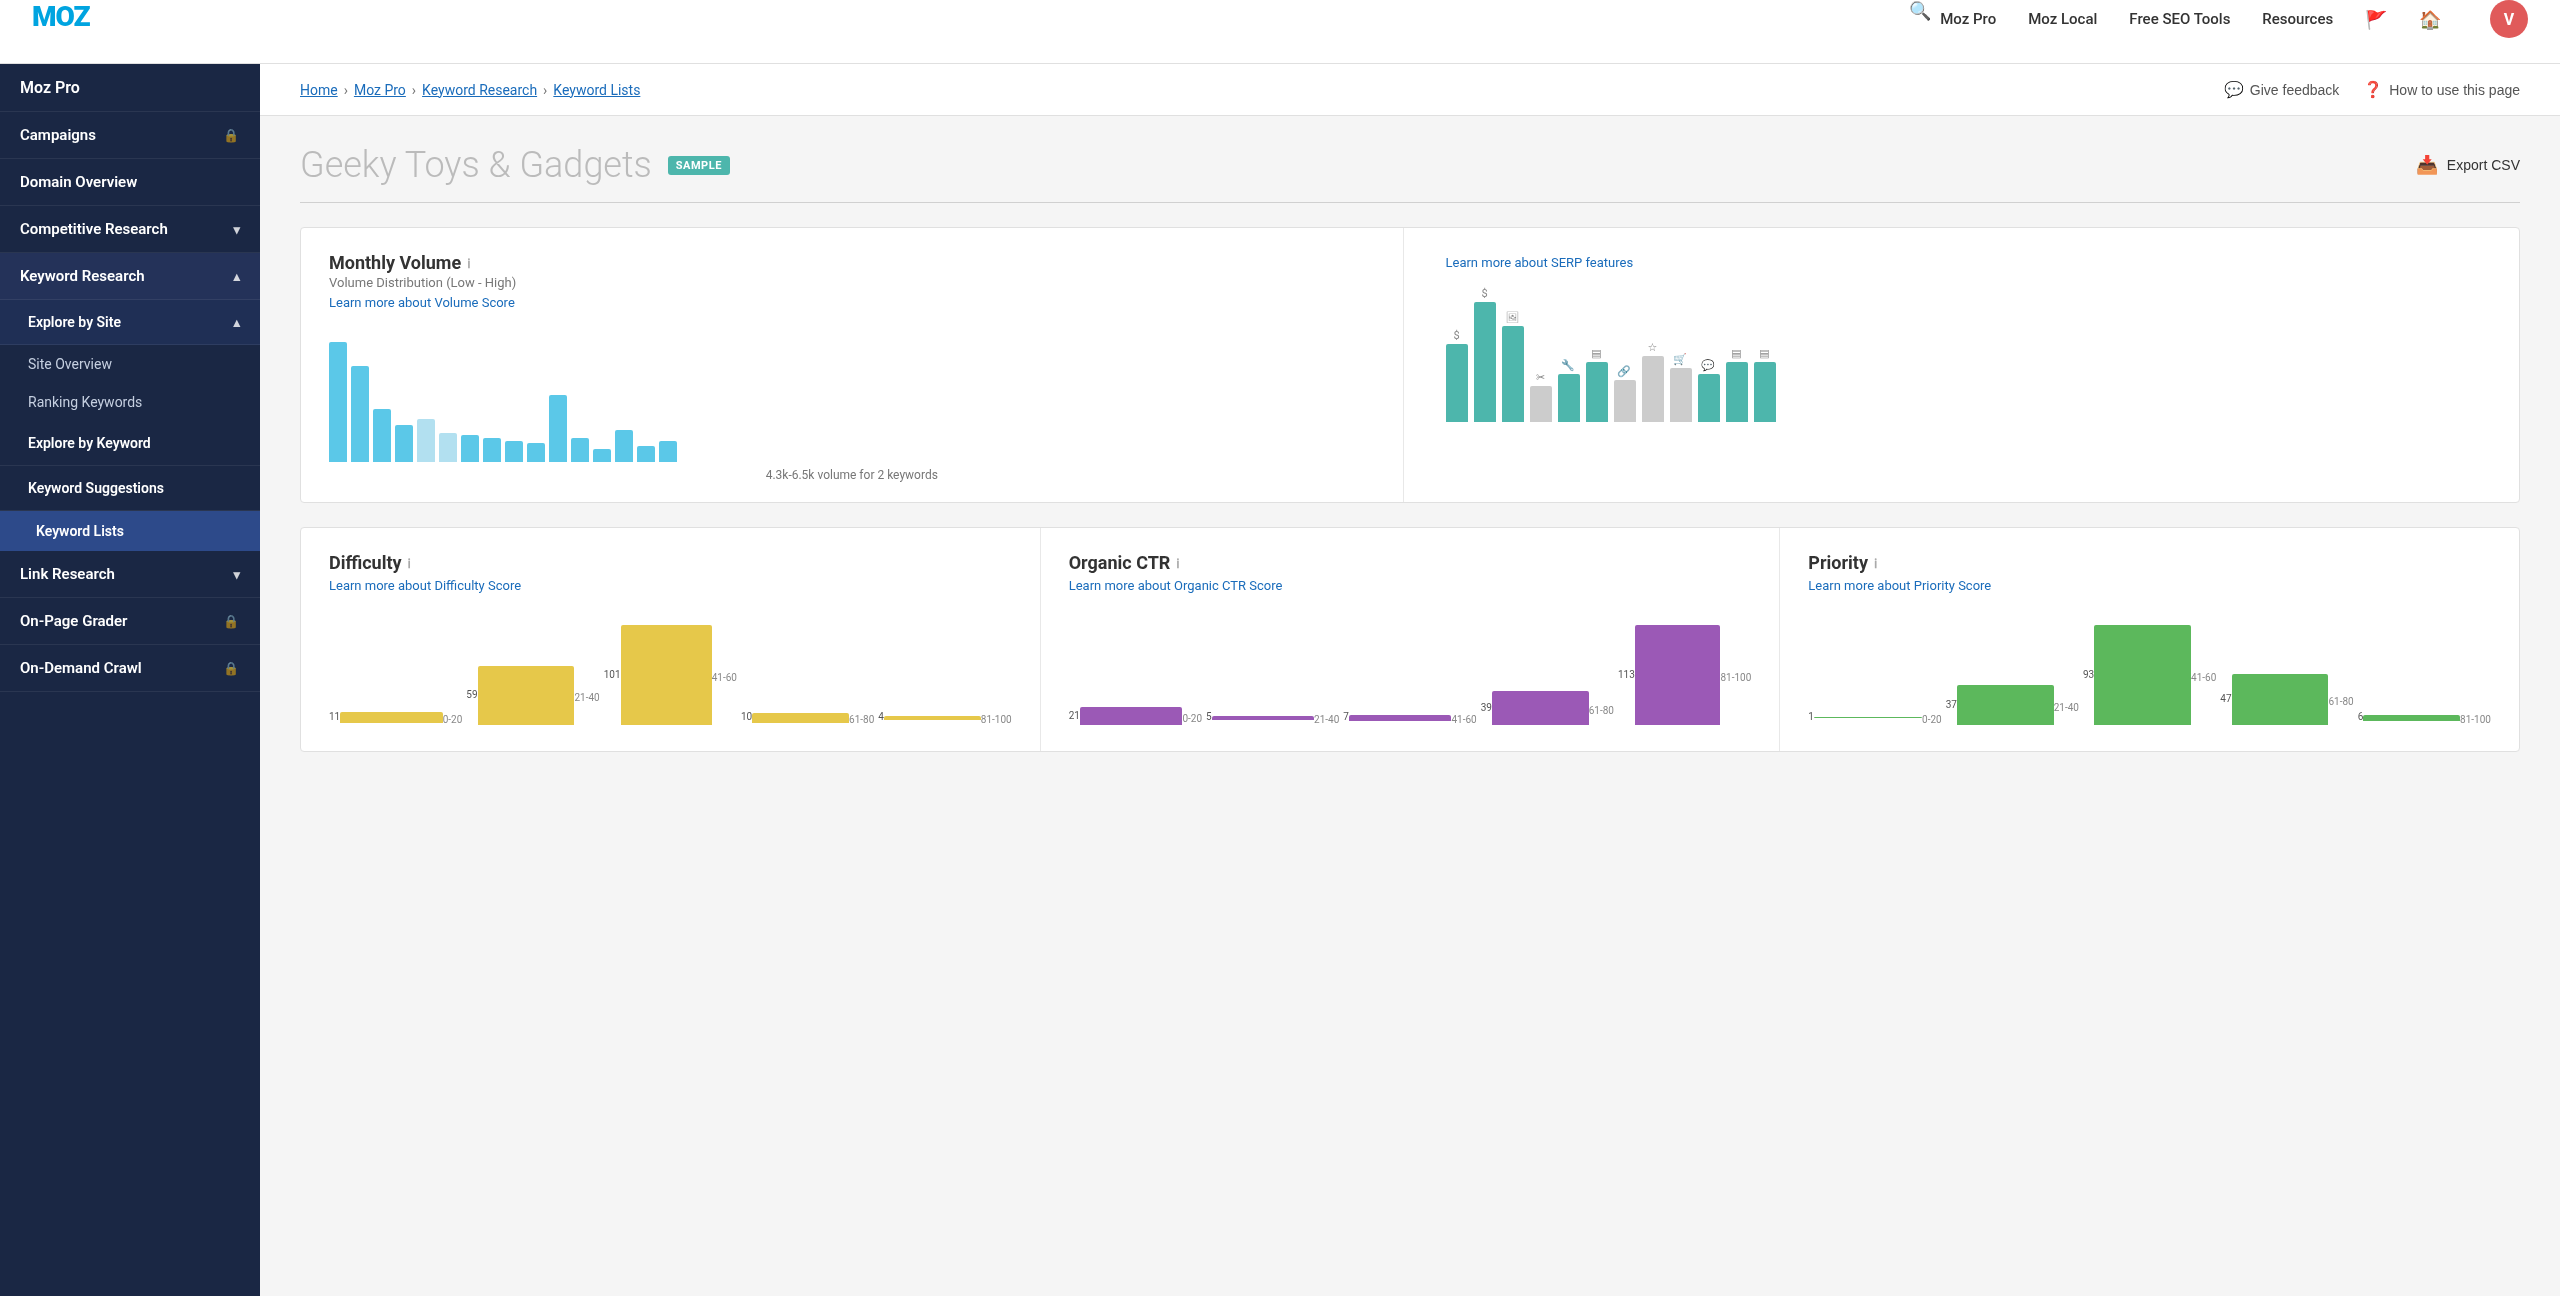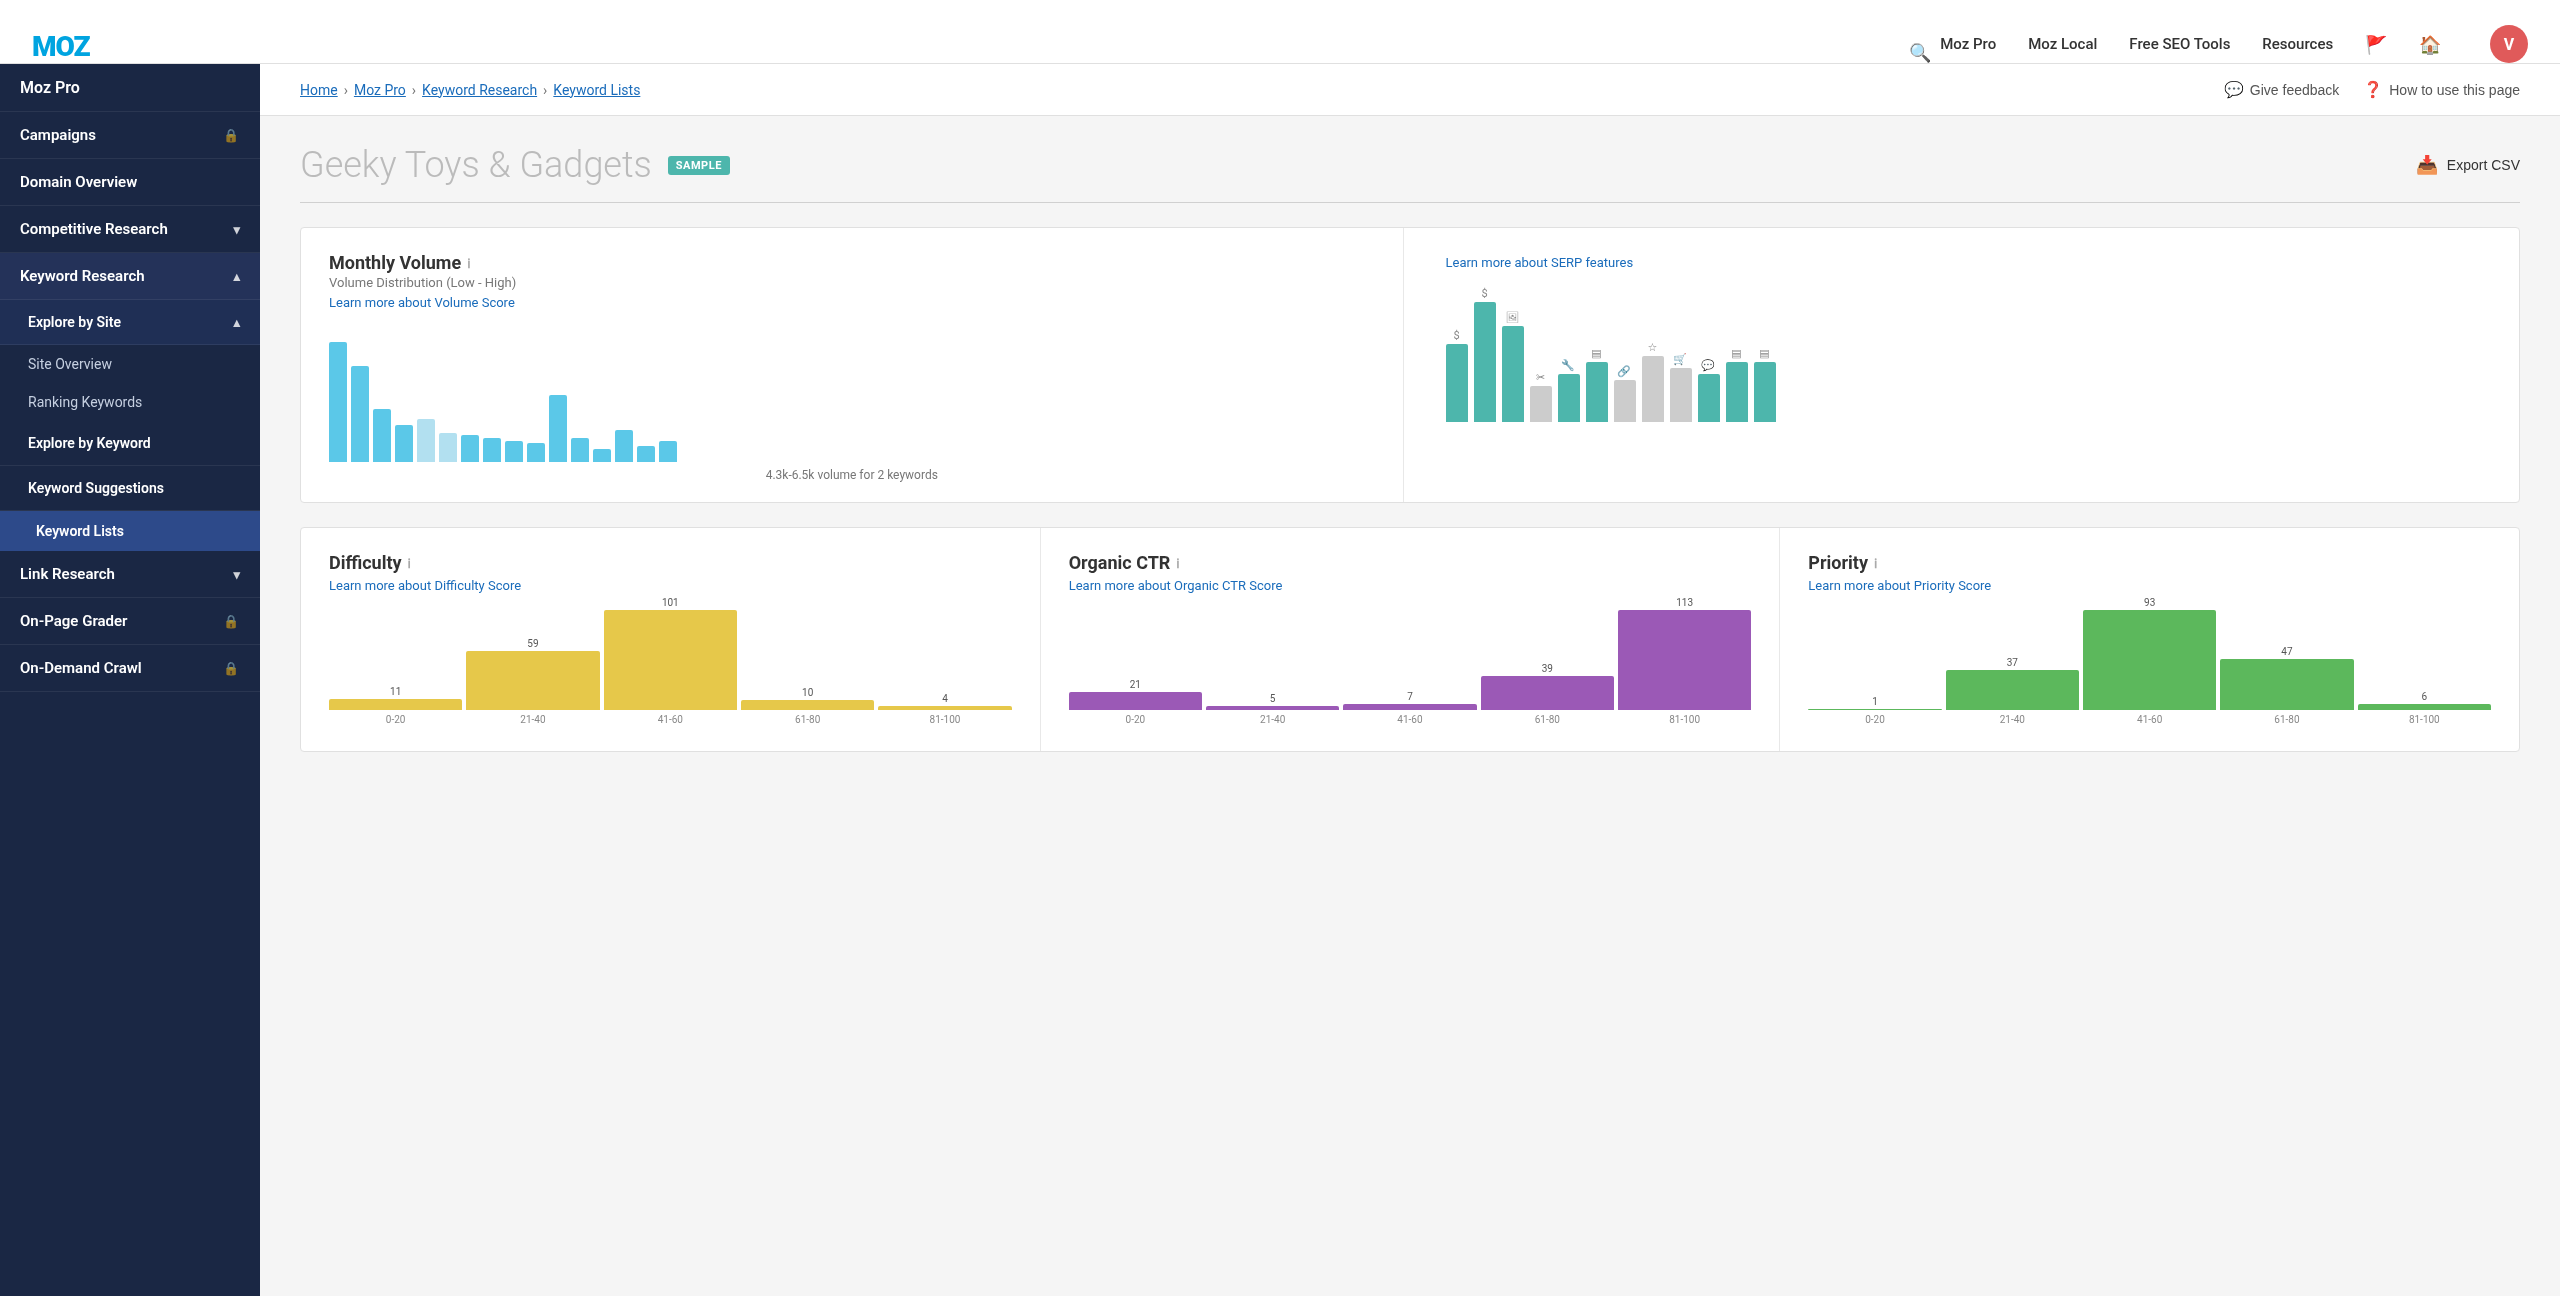--- a/index.html
+++ b/index.html
@@ -3,21 +3,21 @@
   <meta charset="utf-8">
   <style>
     * { box-sizing: border-box; margin: 0; padding: 0; }
     body { font-family: -apple-system, BlinkMacSystemFont, 'Segoe UI', Roboto, sans-serif; background: #f5f5f5; display: flex; flex-direction: column; height: 100vh; overflow: hidden; }
 
     
     .top-nav {
       background: #fff;
       border-bottom: 1px solid #e0e0e0;
       display: flex;
-      align-items: flex-end;
+      align-items: flex-start;
       padding: 0 32px;
       height: 64px;
       flex-shrink: 0;
       z-index: 10;
     }
     .logo {
       font-size: 28px;
       font-weight: 900;
       color: #00a4e0;
       letter-spacing: -1px;
@@ -230,21 +230,21 @@
     
     .bar-chart {
       display: flex;
       align-items: flex-end;
       gap: 4px;
       height: 140px;
       margin-bottom: 6px;
     }
     .bar {
       display: flex;
-      flex-direction: column;
+      flex-direction: row;
       align-items: center;
     }
     .bar-fill {
       border-radius: 2px 2px 0 0;
     }
     .bar-label {
       font-size: 10px;
       color: #888;
       margin-top: 4px;
       white-space: nowrap;

